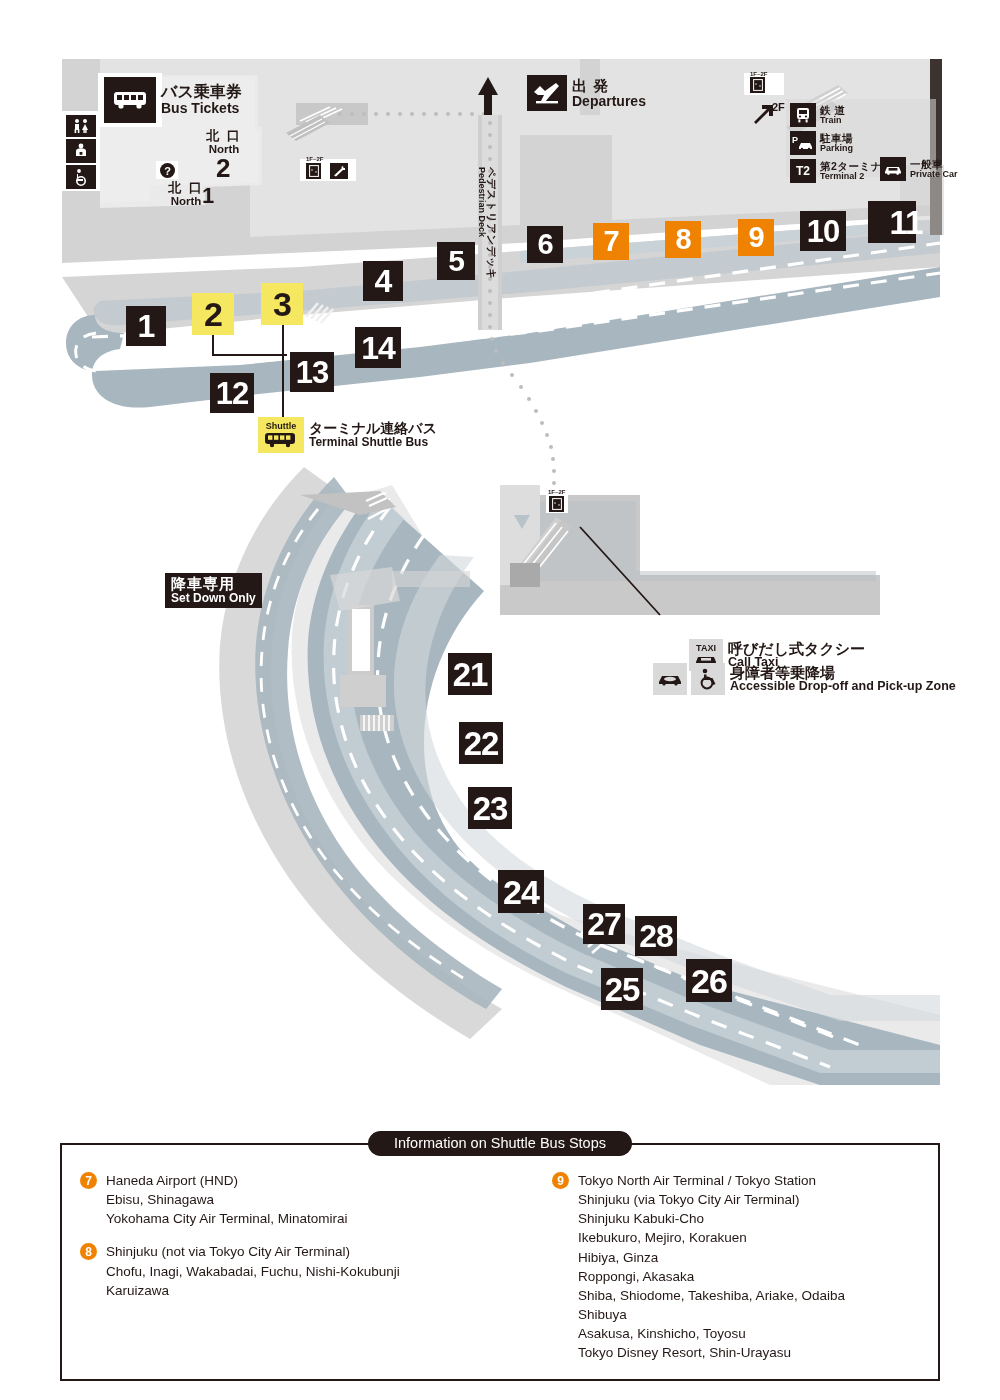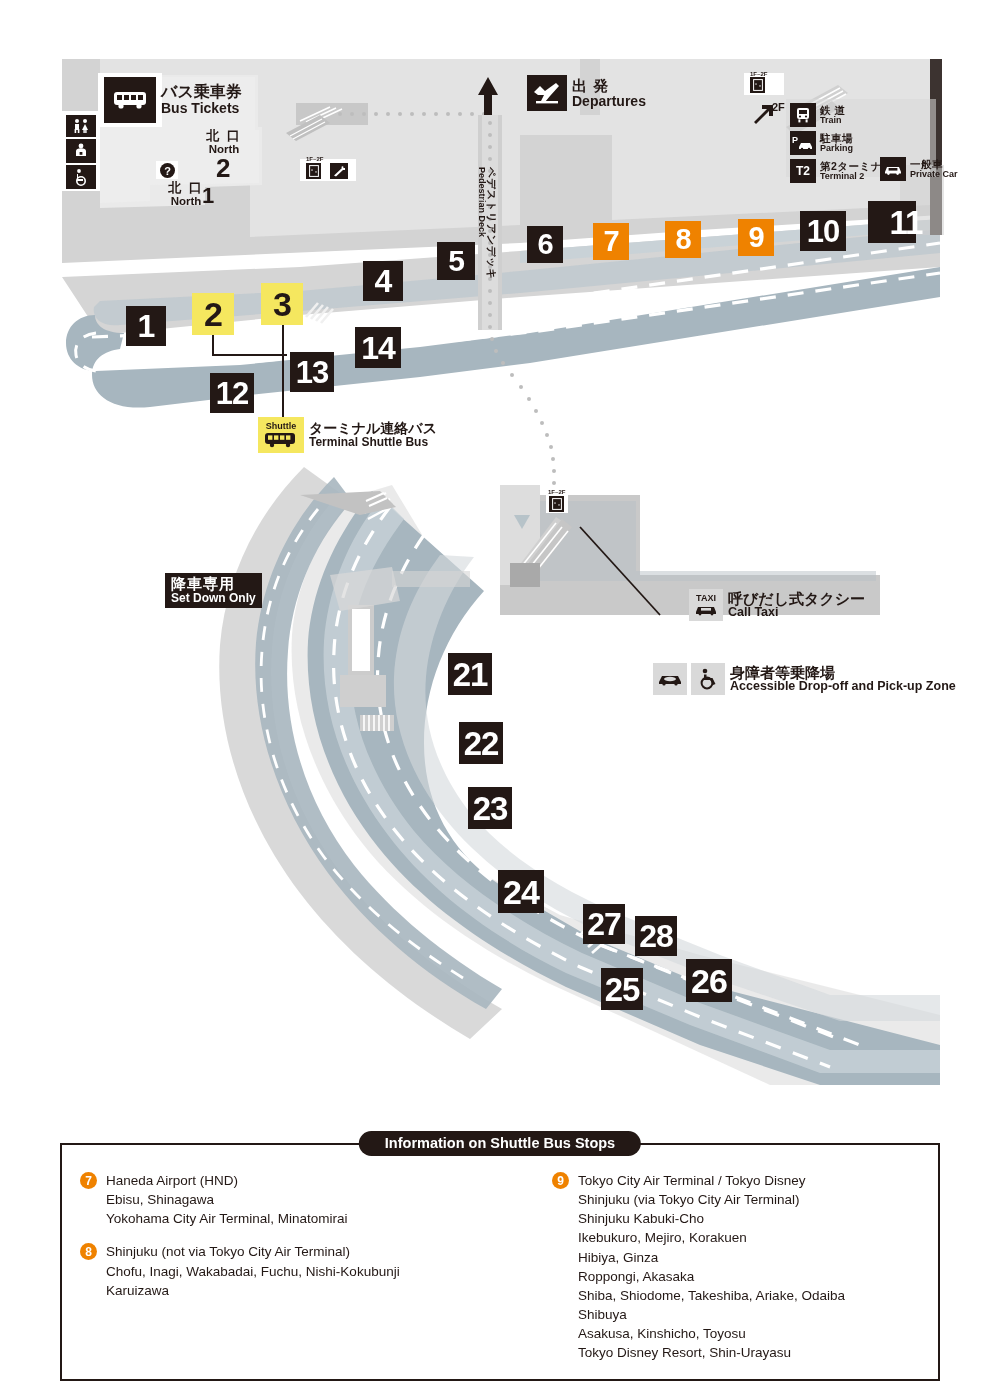--- a/index.html
+++ b/index.html
@@ -117,21 +117,21 @@
     width: 880px; height: 238px;
     border: 2px solid #231815;
     background: #ffffff;
   }
   #info-title {
     position:absolute; left: 50%; transform: translateX(-50%);
     top: -14px;
     background: #231815; color:#fff;
     border-radius: 14px;
     padding: 4px 26px 5px 26px;
-    font-size: 14.5px; font-weight: bold; white-space: nowrap;
+    font-size: 14.5px; font-weight: normal; white-space: nowrap;
   }
   .info-col { position:absolute; top: 26px; }
   #info-col-left  { left: 18px; width: 470px; }
   #info-col-right { left: 490px; width: 380px; }
   .info-group { position: relative; margin-bottom: 14px; padding-left: 26px; }
   .info-badge {
     position:absolute; left:0; top:1px;
     width: 17px; height: 17px; border-radius: 50%;
     background:#ef8200; color:#fff;
     font-size: 12px; font-weight: bold;
@@ -600,21 +600,21 @@
   <div class="whitepad" style="left:546px; top:476px; width:22px; height:22px;"></div>
   <div class="mini-lbl" style="left:548px; top:474px;">1F~2F</div>
   <div class="blkbox" style="position:absolute; left:549px; top:481px; width:15px; height:16px;">
     <svg width="10" height="12" viewBox="0 0 10 12" aria-hidden="true">
       <rect x="0.6" y="0.6" width="8.8" height="10.8" fill="none" stroke="#fff" stroke-width="1"></rect>
       <path d="M3,4 L2,5.6 L4,5.6 Z" fill="#fff"></path>
         <path d="M7,8 L6,6.4 L8,6.4 Z" fill="#fff"></path>
     </svg>
   </div>
 
-  <div class="legend-row" style="left:653px; top:574px;padding-left:36px;">
+  <div class="legend-row" style="left:653px; top:624px;padding-left:36px;">
     <div class="legend-ico taxi">
       <span class="taxi-word">TAXI</span>
       <svg width="24" height="13" viewBox="0 0 24 13" aria-hidden="true">
         <path d="M2,9 L4,4 L20,4 L22,9 L22,11 L2,11 Z" fill="#231815"></path>
         <rect x="7" y="5" width="10" height="2.6" fill="#d9d9d9"></rect>
         <circle cx="6" cy="11" r="1.4" fill="#231815"></circle>
           <circle cx="18" cy="11" r="1.4" fill="#231815"></circle>
       </svg>
     </div>
     <div class="sign-text">
@@ -682,21 +682,21 @@
         <div class="info-group">
           <div class="info-badge">8</div>
           <div class="info-line">Shinjuku (not via Tokyo City Air Terminal)</div>
           <div class="info-line">Chofu, Inagi, Wakabadai, Fuchu, Nishi-Kokubunji</div>
           <div class="info-line">Karuizawa</div>
         </div>
       </div>
     <div class="info-col" id="info-col-right">
         <div class="info-group">
           <div class="info-badge">9</div>
-          <div class="info-line">Tokyo City Air Terminal / Tokyo Disney</div>
+          <div class="info-line">Tokyo North Air Terminal / Tokyo Station</div>
           <div class="info-line">Shinjuku (via  Tokyo City Air Terminal)</div>
           <div class="info-line">Shinjuku Kabuki-Cho</div>
           <div class="info-line">Ikebukuro, Mejiro, Korakuen</div>
           <div class="info-line">Hibiya, Ginza</div>
           <div class="info-line">Roppongi, Akasaka</div>
           <div class="info-line">Shiba, Shiodome, Takeshiba, Ariake, Odaiba</div>
           <div class="info-line">Shibuya</div>
           <div class="info-line">Asakusa, Kinshicho, Toyosu</div>
           <div class="info-line">Tokyo Disney Resort, Shin-Urayasu</div>
         </div>

